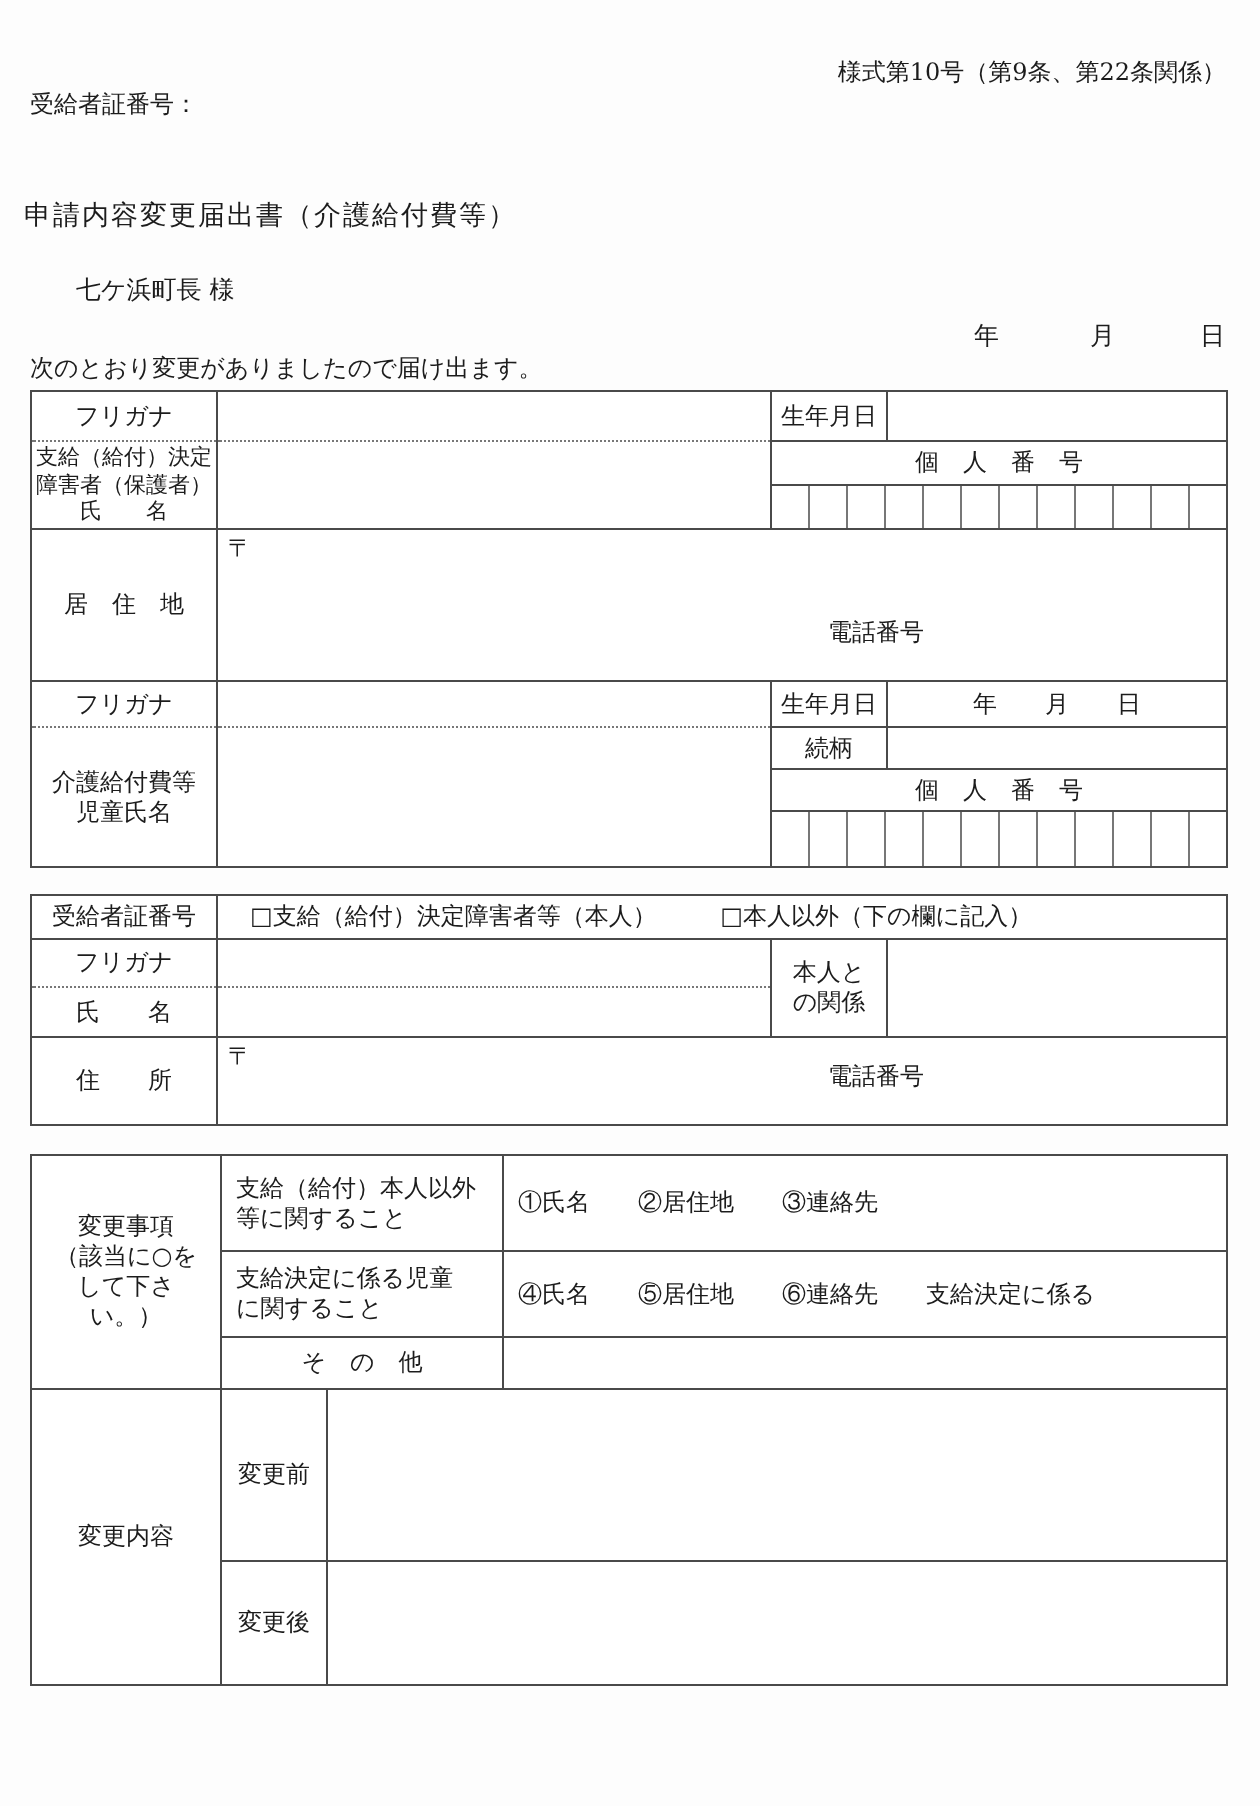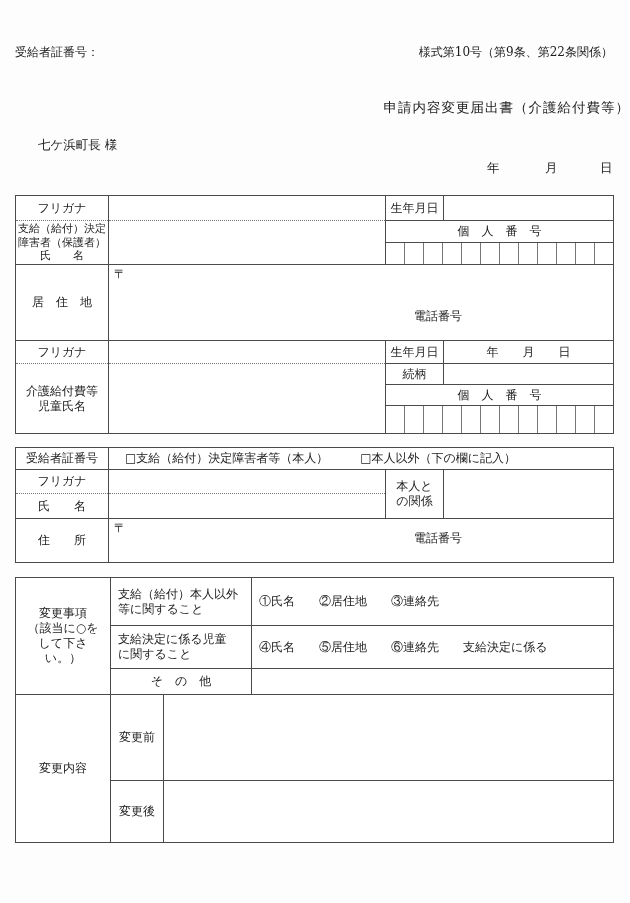--- a/index.html
+++ b/index.html
@@ -11,22 +11,22 @@
     background: #fdfdfd;
     color: #1c1c1c;
     font-family: "DejaVu Serif", "Liberation Serif", serif;
     font-size: 12px;
     overflow: hidden;
   }
   .abs { position: absolute; }
 
   
   .hdr-left   { left: 15px; top: 44px; }
-  .hdr-right  { right: 17px; top: 44px; }
-  .doc-title  { left: 12px; right: 0; top: 99px; text-align: right; font-size: 13.5px; letter-spacing: 1px; }
+  .hdr-right  { right: 17px; top: 28px; }
+  .doc-title  { left: 12px; right: 0; top: 99px; text-align: left; font-size: 13.5px; letter-spacing: 1px; }
   .addressee  { left: 38px; top: 137px; font-size: 12.5px; }
   .date-year  { left: 487px; top: 160px; font-size: 12.5px; }
   .date-month { left: 545px; top: 160px; font-size: 12.5px; }
   .date-day   { left: 600px; top: 160px; font-size: 12.5px; }
   .intro      { left: 15px; top: 176px; }
   .footnote   { left: 15px; top: 849px; }
 
   
   table { border-collapse: collapse; table-layout: fixed; background: #fff; }
   table.frm { border: 1.6px solid #333; }
@@ -66,20 +66,21 @@
 
 <div class="page">
 
   <div class="abs hdr-left">受給者証番号：</div>
   <div class="abs hdr-right">様式第10号（第9条、第22条関係）</div>
   <div class="abs doc-title">申請内容変更届出書（介護給付費等）</div>
   <div class="abs addressee">七ケ浜町長 様</div>
   <div class="abs date-year">年</div>
   <div class="abs date-month">月</div>
   <div class="abs date-day">日</div>
+  <div class="abs intro">次のとおり変更がありましたので届け出ます。</div>
 
   <table class="abs frm t1">
     <colgroup>
         <col style="width:93px">
         <col style="width:277px">
         <col style="width:58px">
         <col style="width:170px">
       </colgroup>
     <tbody>
         <tr style="height:25px">

